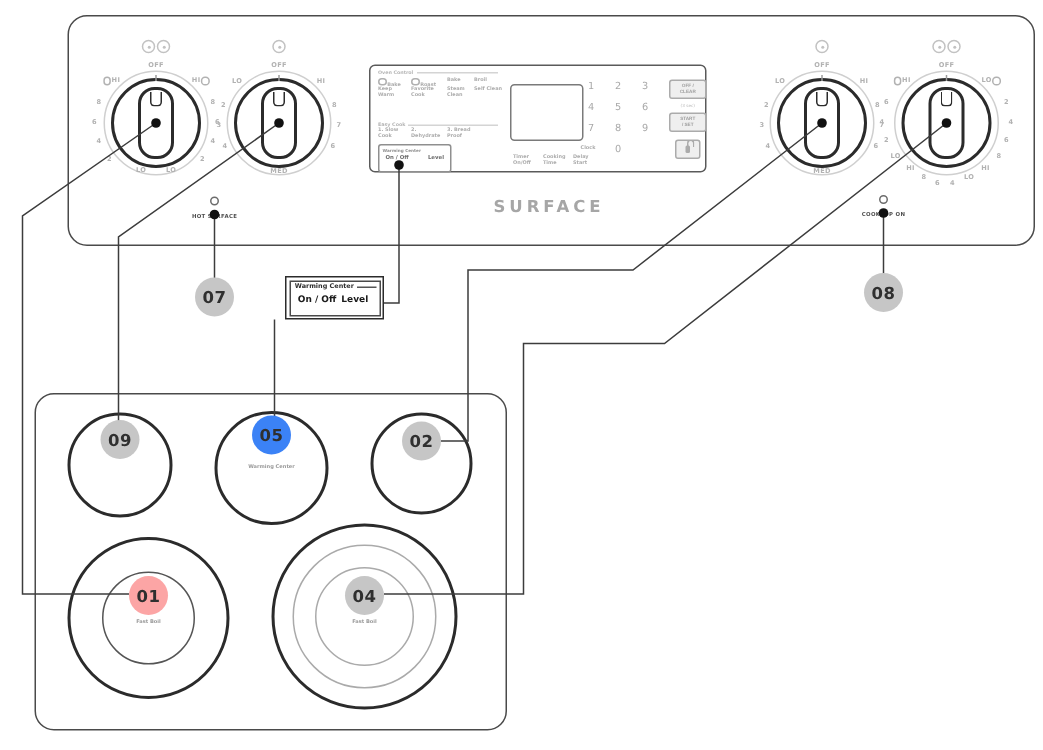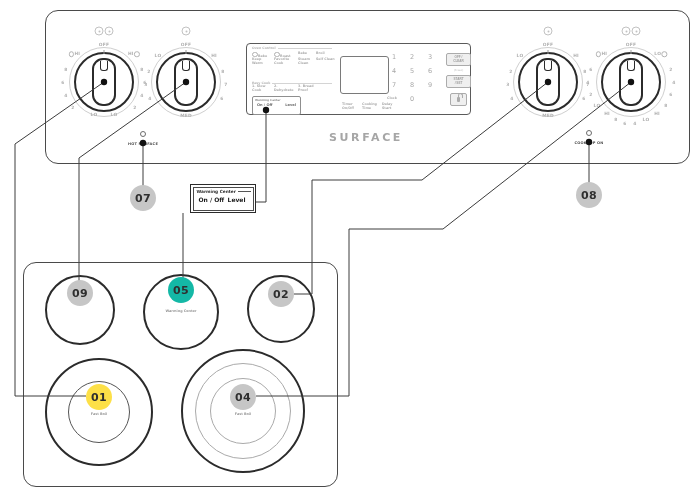--- a/index.html
+++ b/index.html
@@ -262,20 +262,20 @@
       <polyline points="143,143 143,186" fill="none" stroke="#3c3c3c" stroke-width="1"></polyline>
       <polyline points="589,142 589,183" fill="none" stroke="#3c3c3c" stroke-width="1"></polyline>
       <circle cx="104" cy="82" r="3.2" fill="#111111"></circle>
       <circle cx="186" cy="82" r="3.2" fill="#111111"></circle>
       <circle cx="548" cy="82" r="3.2" fill="#111111"></circle>
       <circle cx="631" cy="82" r="3.2" fill="#111111"></circle>
       <circle cx="266" cy="110" r="3.2" fill="#111111"></circle>
       <circle cx="143" cy="143" r="3.2" fill="#111111"></circle>
       <circle cx="589" cy="142" r="3.2" fill="#111111"></circle>
     </svg>
-    <div class="callout" style="left: 99px; top: 397px; background: #fde047;">01</div>
+    <div class="callout" style="left: 99px; top: 397px; background: #fca5a5;">01</div>
     <div class="callout" style="left: 80px; top: 293px; background: rgb(198, 198, 198);">09</div>
     <div class="callout" style="left: 243px; top: 397px; background: rgb(198, 198, 198);">04</div>
     <div class="callout" style="left: 281px; top: 294px; background: rgb(198, 198, 198);">02</div>
-    <div class="callout" style="left: 181px; top: 290px; background: #14b8a6;">05</div>
+    <div class="callout" style="left: 181px; top: 290px; background: #3b82f6;">05</div>
     <div class="callout" style="left: 143px; top: 198px; background: rgb(198, 198, 198);">07</div>
     <div class="callout" style="left: 589px; top: 195px; background: rgb(198, 198, 198);">08</div>
   </div>
 
 </body></html>

